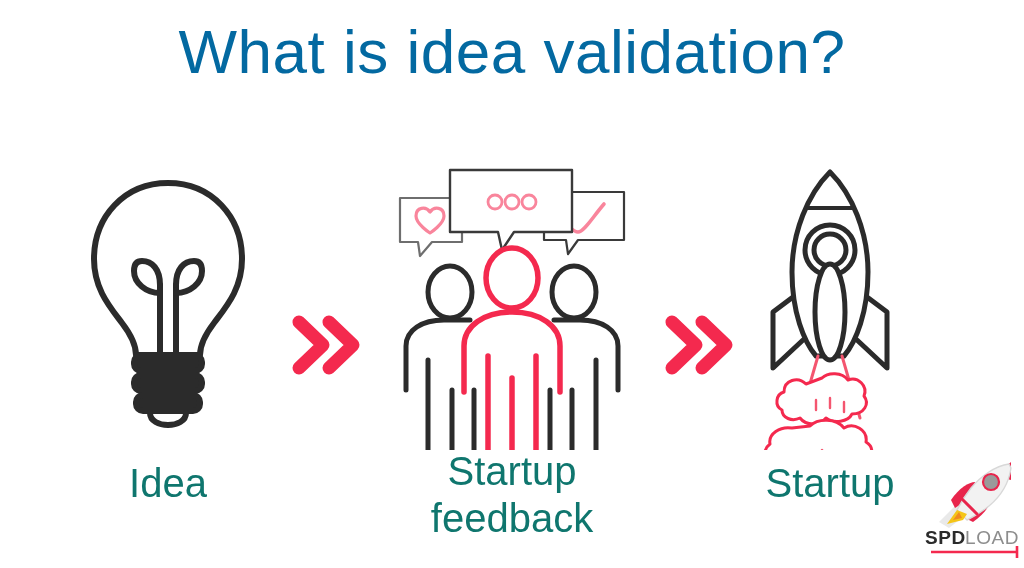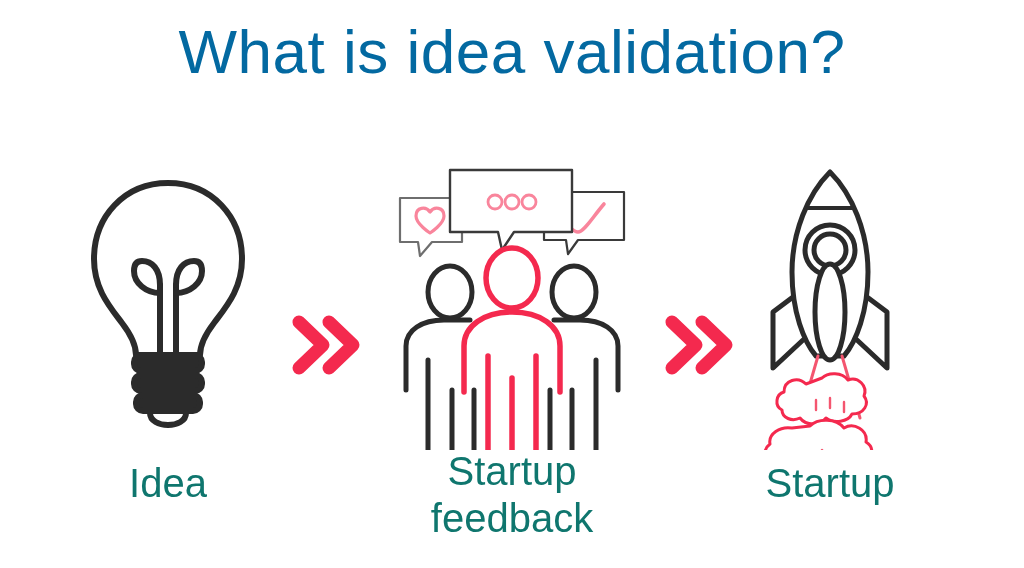--- a/index.html
+++ b/index.html
@@ -267,14 +267,43 @@
           <path d="M104 242 L104 252"></path>
           <path d="M62 292 L66 298"></path>
           <path d="M82 290 L86 296"></path>
           <path d="M102 292 L106 298"></path>
         </g>
       </svg>
     </div>
     <div class="stage-label" id="label-startup">Startup</div>
   </div>
 
+  <div id="logo">
+    <svg id="logo-mark" viewBox="0 0 82 70">
+
+      <path d="M6 64 L24 46 L34 56 L16 70 Z" fill="#e9e9e9"></path>
+
+      <path d="M18 42 C 26 30 36 24 42 24 L40 38 C 34 42 28 46 22 50 Z" fill="#e8254c"></path>
+
+      <path d="M40 64 C 52 56 58 46 58 40 L44 42 C 40 48 36 54 32 60 Z" fill="#e8254c"></path>
+
+      <path d="M78 4 L78 22 L62 18 Z" fill="#e8254c"></path>
+
+      <path d="M76 6 C 62 8 48 18 38 30 C 30 40 26 48 24 52
+               L34 62 C 38 60 46 56 56 48 C 68 38 76 24 78 10 Z" fill="#f2f2f2" stroke="#d8d8d8" stroke-width="1.4" stroke-linejoin="round"></path>
+
+      <circle cx="58" cy="24" r="8" fill="#9a9a9a" stroke="#e8254c" stroke-width="2.2"></circle>
+
+      <path d="M24 52 L14 66 L30 62 L34 56 Z" fill="#f5c518"></path>
+      <path d="M26 54 L20 62 L29 60 Z" fill="#f08a1e"></path>
+
+      <path d="M28 40 L44 56" stroke="#e8254c" stroke-width="3" stroke-linecap="round"></path>
+    </svg>
+
+    <svg id="logo-wordmark" viewBox="0 0 99 34">
+      <text class="wm-text wm-spd" x="0" y="18">SPD</text>
+      <text class="wm-text wm-load" x="40" y="18">LOAD</text>
+      <path d="M6 26 L92 26" stroke="#f4294e" stroke-width="2.6" stroke-linecap="butt"></path>
+      <path d="M92 20 L92 32" stroke="#f4294e" stroke-width="2.6" stroke-linecap="butt"></path>
+    </svg>
+  </div>
 
 </div>
 
 </body></html>

